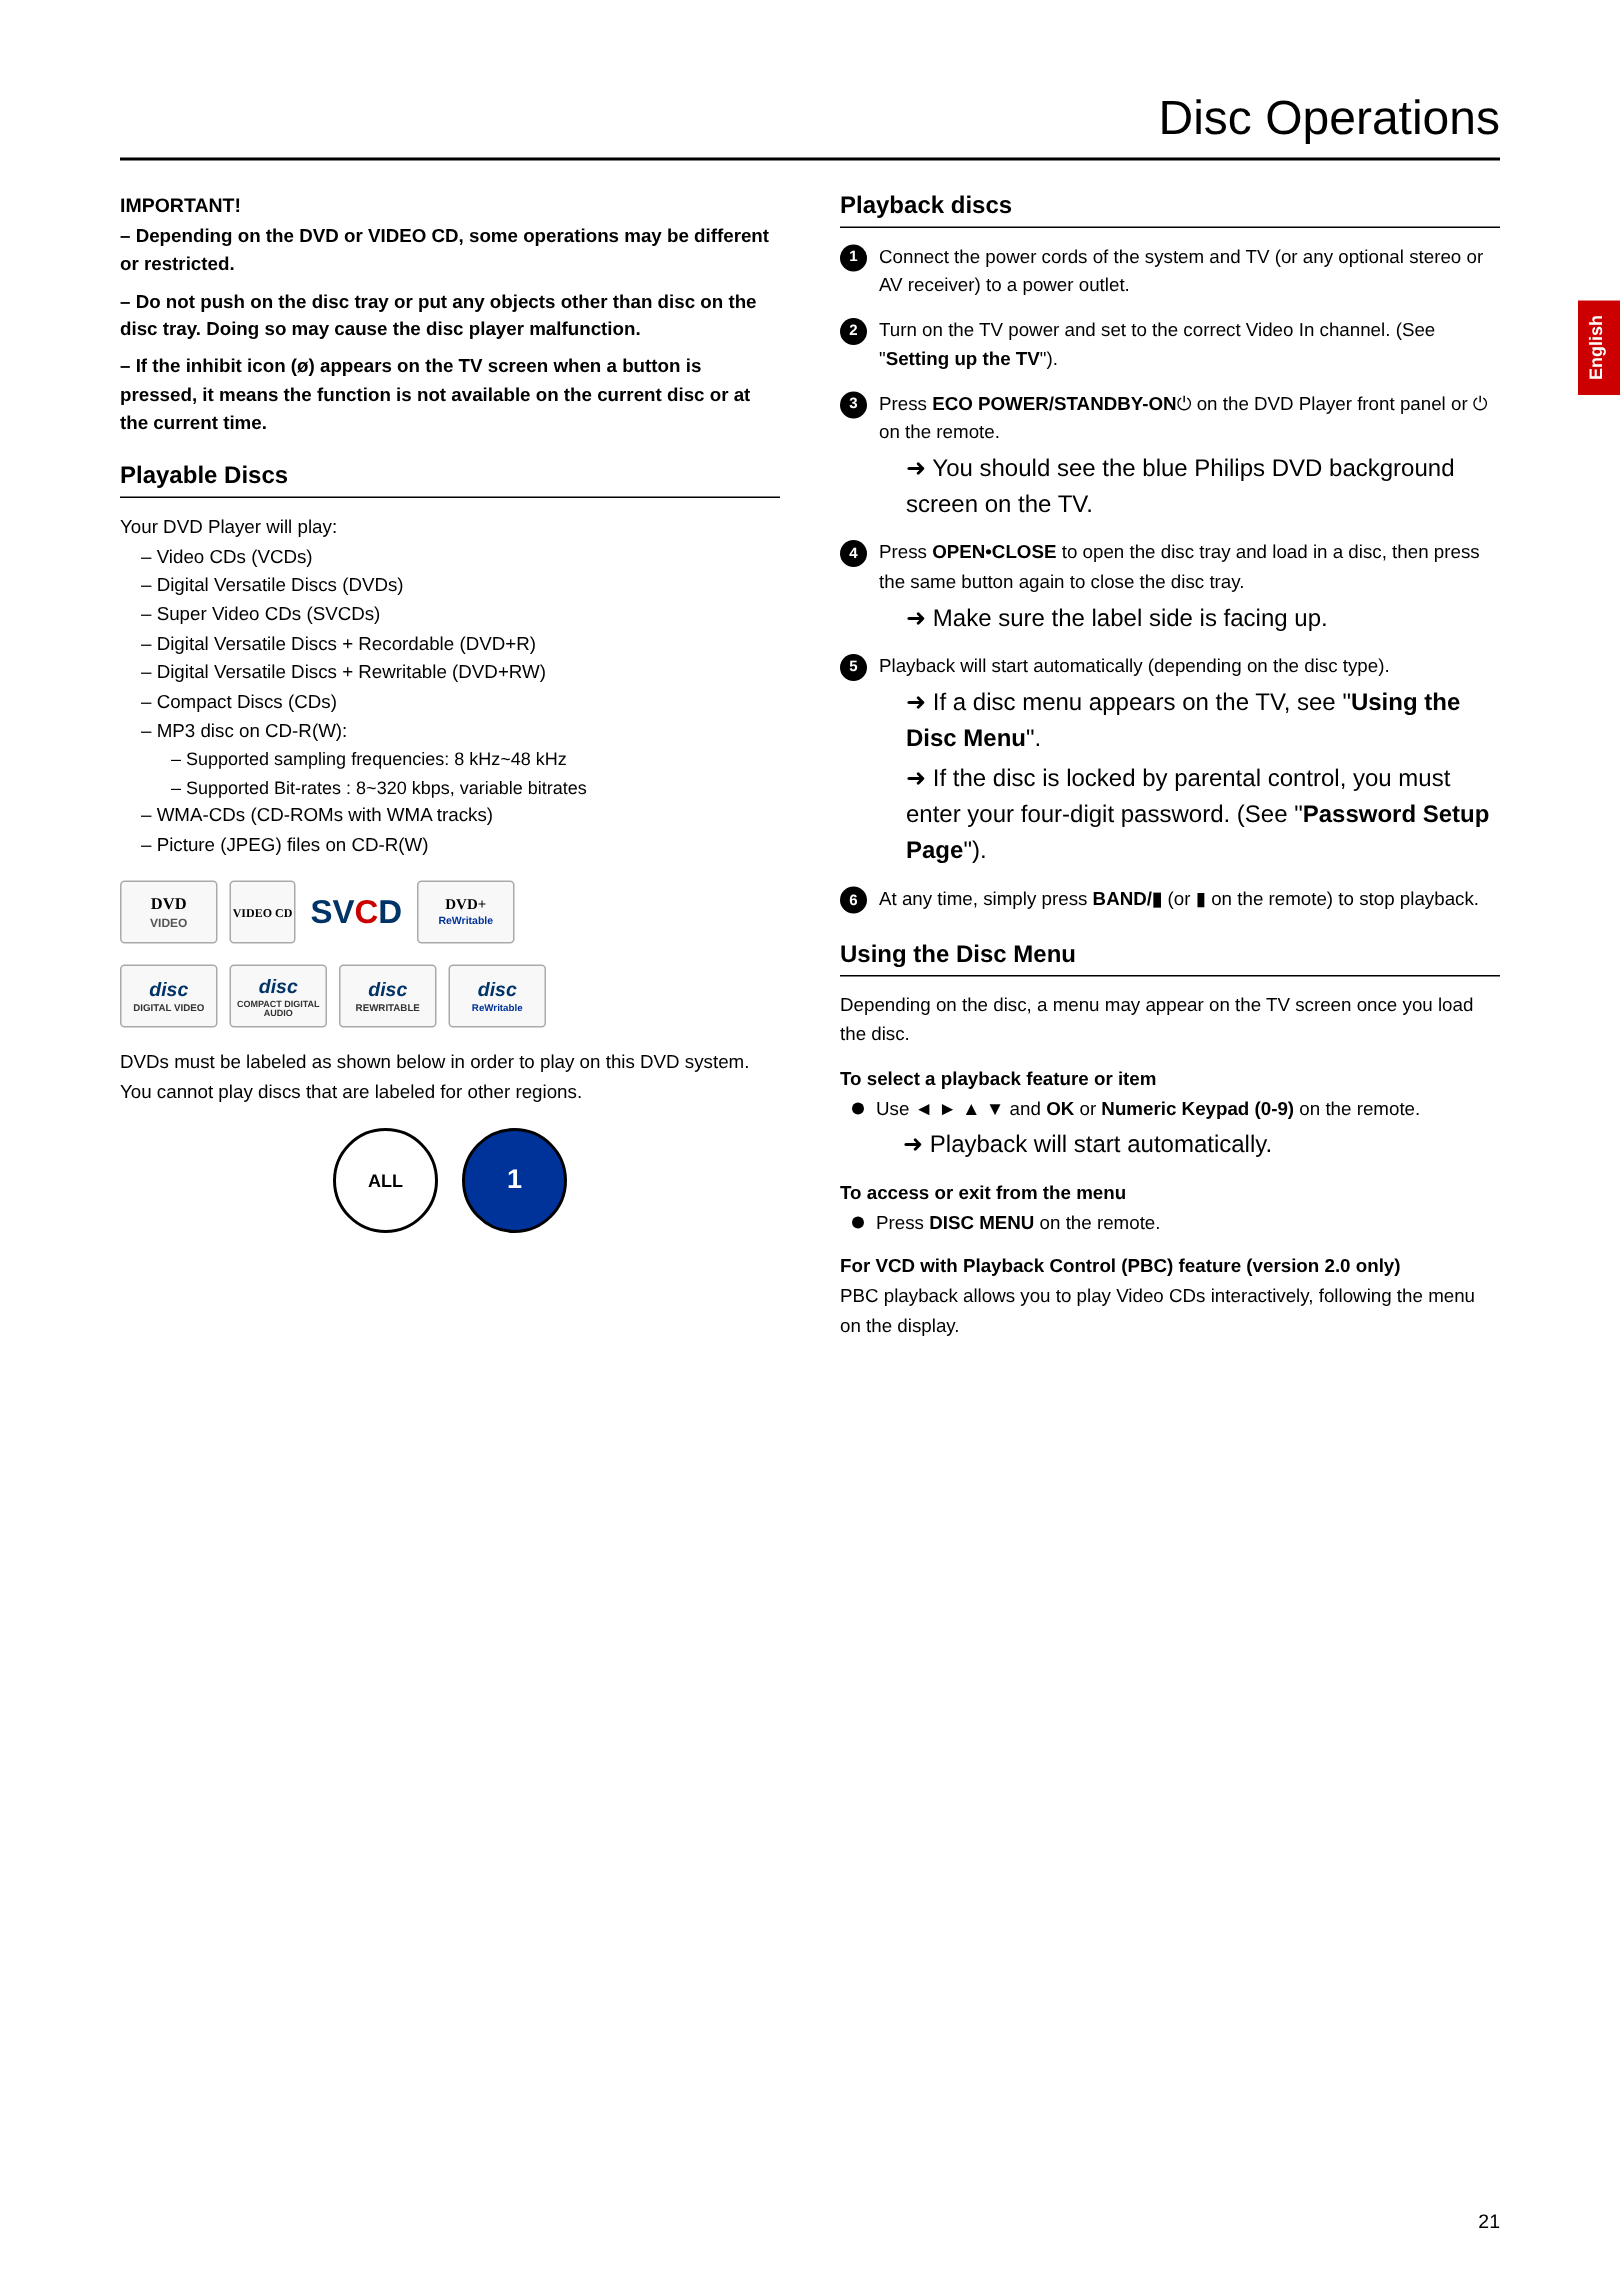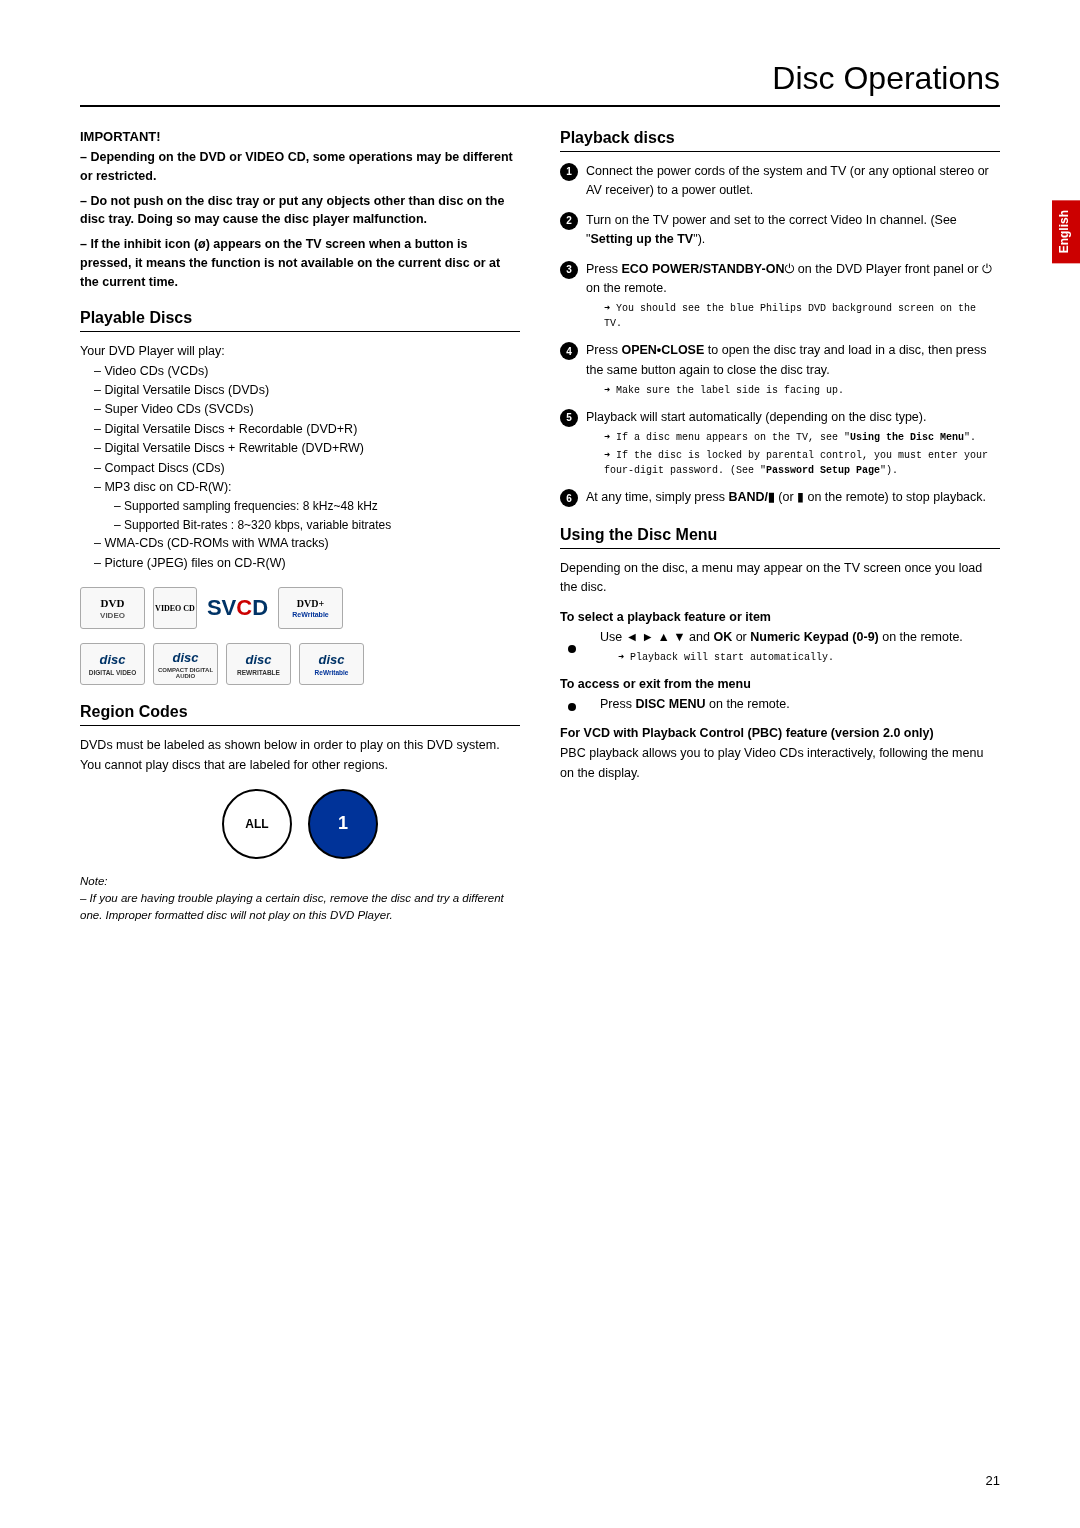--- a/index.html
+++ b/index.html
@@ -179,46 +179,44 @@
       color: #fff;
       font-size: 10px;
       font-weight: bold;
       display: flex;
       align-items: center;
       justify-content: center;
       flex-shrink: 0;
       margin-top: 1px;
     }
     .arrow-note {
-      font-size: 10px;
+      font-size: 16px;
       line-height: 1.5;
       padding-left: 18px;
       margin-top: 3px;
-      font-family: Liberation Mono, monospace;
     }
     .arrow-note::before {
       content: "➜ ";
     }
     .sub-section-title {
       font-size: 12.5px;
       font-weight: bold;
       margin-top: 12px;
       margin-bottom: 4px;
     }
     .bullet-dot-list {
       list-style: none;
       padding-left: 8px;
     }
     .bullet-dot-list > li {
       display: flex;
-      gap: 24px;
+      gap: 8px;
       margin-bottom: 6px;
       font-size: 12.5px;
       line-height: 1.55;
-      align-items: center;
     }
     .bullet-dot {
       width: 8px;
       height: 8px;
       border-radius: 50%;
       background: #000;
       flex-shrink: 0;
       margin-top: 5px;
     }
     .li-content {}
@@ -300,31 +298,26 @@
           <div style="font-size:13px;font-style:italic;font-weight:bold;color:#003366;">disc</div>
           <div style="font-size:6.5px;color:#333;">REWRITABLE</div>
         </div>
 
         <div class="disc-logo" style="width:65px;height:42px;">
           <div style="font-size:13px;font-style:italic;font-weight:bold;color:#003366;">disc</div>
           <div style="font-size:6.5px;color:#003399;">ReWritable</div>
         </div>
       </div>
 
-      <div class="section-title">Region Codes</div>
       <div class="body-text">DVDs must be labeled as shown below in order to play on this DVD system. You cannot play discs that are labeled for other regions.</div>
       <div class="region-logos">
         <div class="region-logo" style="font-size:12px;">ALL</div>
         <div class="region-logo" style="font-size:18px;background:#003399;color:#fff;">1</div>
       </div>
 
-      <div class="note-text">
-        <span>Note:</span><br>
-        <span>– If you are having trouble playing a certain disc, remove the disc and try a different one. Improper formatted disc will not play on this DVD Player.</span>
-      </div>
     </div>
 
     <div class="col-right">
 
       <div class="section-title">Playback discs</div>
       <ol class="numbered-list">
         <li>
           <div class="num-circle">1</div>
           <div class="li-content">Connect the power cords of the system and TV (or any optional stereo or AV receiver) to a power outlet.</div>
         </li>

